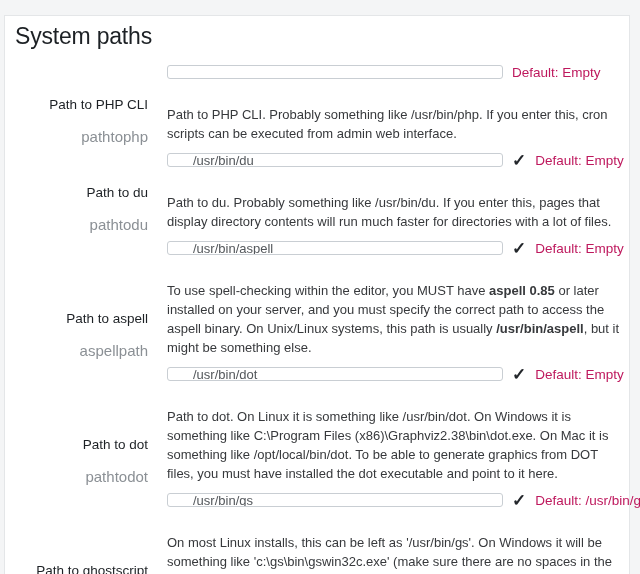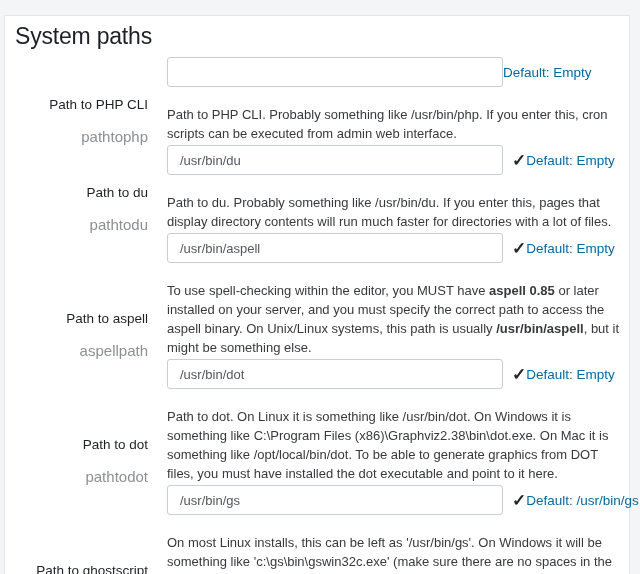--- a/index.html
+++ b/index.html
@@ -39,40 +39,41 @@
     line-height: 1.25;
   }
   .setting-name {
     font-size: 15px;
     color: #8b9095;
     margin-top: 14px;
   }
   .content-col { flex: 1; }
   .input-line { display: flex; align-items: center; height: 30px; }
   .text-input {
-    width: 336px; height: 30px;
+    width: 336px; height: 14px;
     border: 1px solid #c9ced3;
     border-radius: 3px;
     background: #fff;
-    padding: 0 12px;
+    padding: 0 25px;
     font-family: "Liberation Sans", sans-serif;
     font-size: 13px;
     color: #53575b;
     outline: none;
   }
   .check {
     font-size: 17px;
     font-weight: 700;
     color: #23272b;
     margin-left: 9px;
     line-height: 1;
   }
   .default-text {
     font-size: 13.5px;
-    color: #0369a1;
+    color: #be185d;
+    margin-left: 9px;
     white-space: nowrap;
   }
   .setting-desc {
     width: 458px;
     margin-top: 18px;
     margin-bottom: 2px;
     font-size: 13px;
     line-height: 19px;
     color: #37393c;
   }

